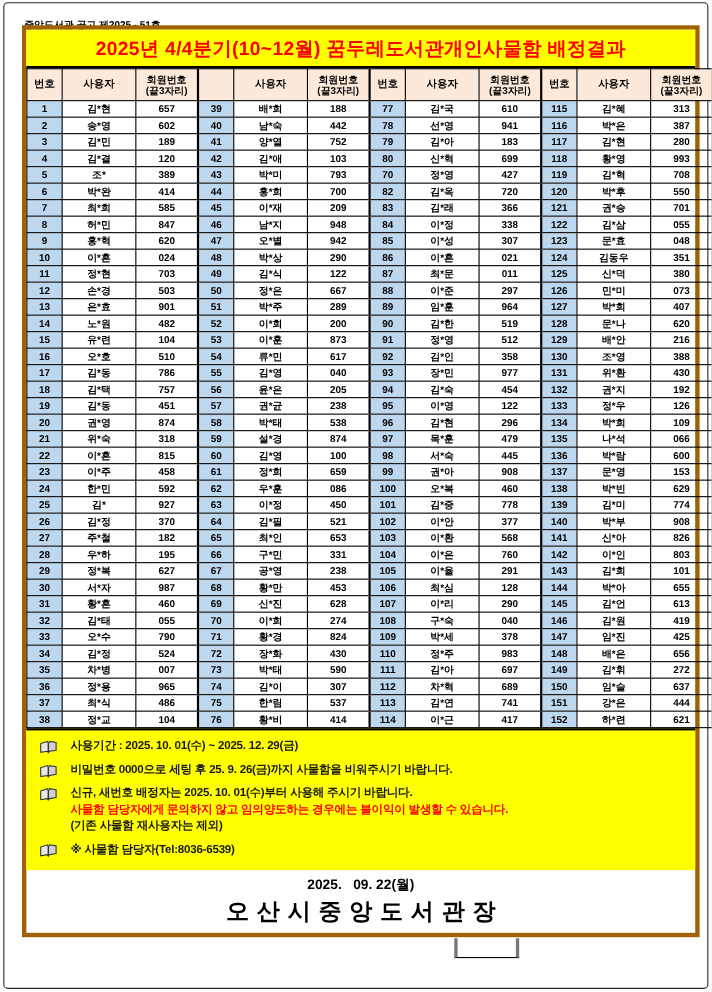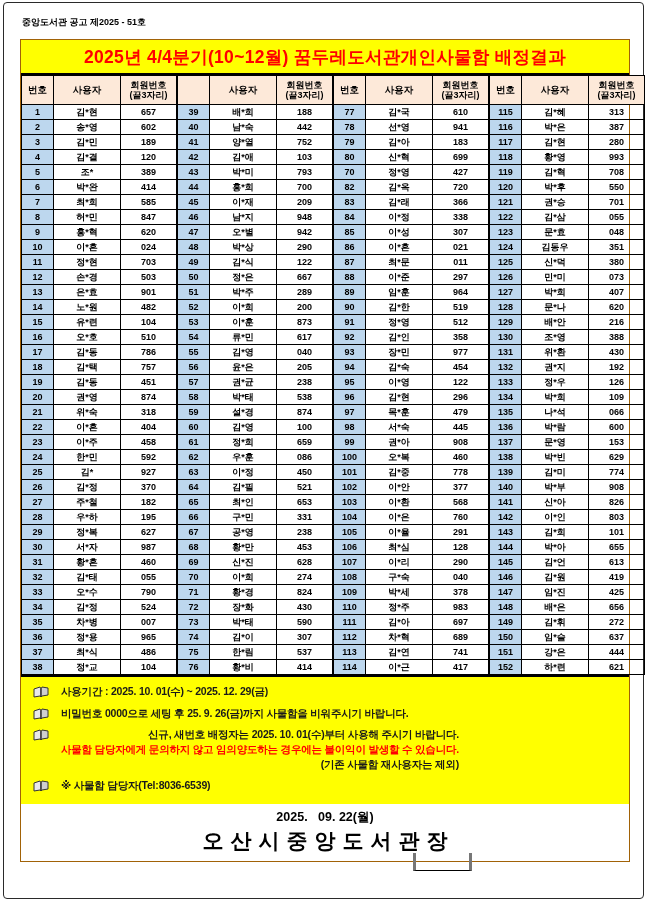--- a/index.html
+++ b/index.html
@@ -1,31 +1,31 @@
 <!DOCTYPE html>
 <html><head>
 <meta charset="utf-8">
 <style>
   html,body{margin:0;padding:0;background:#e8e8e8;}
   .page{width:647px;height:902px;background:#ffffff;position:relative;overflow:hidden;
         font-family:"Liberation Sans","DejaVu Sans",sans-serif;color:#000;}
   .outer-frame{position:absolute;left:3px;top:2px;width:639px;height:895px;
         border:1px solid #2a2a2a;border-radius:4px;pointer-events:none;}
   .notice-no{position:absolute;left:22px;top:16px;font-size:9px;font-weight:bold;letter-spacing:0px;}
-  .doc{position:absolute;left:20px;top:39px;width:608px;border:1px solid #a16207;}
+  .doc{position:absolute;left:20px;top:23px;width:608px;border:4px solid #a16207;}
   .title-box{background:#ffff00;border-bottom:2px solid #000;text-align:center;padding:5px 0 4px;}
   .title-text{color:#ff0000;font-weight:bold;font-size:17.5px;letter-spacing:0.3px;}
   table{width:100%;border-collapse:collapse;table-layout:fixed;}
   th,td{border:1px solid #000;text-align:center;padding:0;overflow:hidden;white-space:nowrap;}
   thead th{background:#fde9d9;font-weight:bold;height:28px;font-size:9.5px;line-height:1.15;}
   tbody td{height:14px;font-size:9px;font-weight:bold;}
   td.col-no{background:#bdd7ee;}
   .gs{border-left:2px solid #000;}
   .member-h div{font-size:9px;}
-  .notes{background:#ffff00;border-top:2px solid #000;padding:7px 6px 4px 12px;text-align:right;}
+  .notes{background:#ffff00;border-top:2px solid #000;padding:7px 6px 4px 12px;}
   .note-item{display:flex;gap:12px;margin-bottom:7px;align-items:flex-start;}
   .note-lines{font-size:10.5px;font-weight:bold;line-height:1.4;letter-spacing:-0.2px;}
   .note-line{color:#1a1a1a;}
   .note-line.red{color:#ff0000;}
   .book-icon{flex:0 0 auto;margin-top:2px;}
   .date-line{text-align:center;font-size:12.5px;font-weight:bold;padding:5px 0 1px;white-space:pre;}
   .signature{text-align:center;font-size:21px;font-weight:bold;letter-spacing:7px;padding:0 0 6px 7px;
              font-family:"Liberation Sans","DejaVu Sans",sans-serif;}
   .u-box{position:absolute;left:413px;top:853px;width:53px;height:17px;
          border-left:3px solid #777;border-right:3px solid #777;border-bottom:1.5px solid #000;}
@@ -363,21 +363,21 @@
             <td class="col-no gs">97</td>
             <td>목*훈</td>
             <td>479</td>
             <td class="col-no gs">135</td>
             <td>나*석</td>
             <td>066</td>
           </tr>
           <tr>
             <td class="col-no">22</td>
             <td>이*흔</td>
-            <td>404</td>
+            <td>815</td>
             <td class="col-no gs">60</td>
             <td>김*영</td>
             <td>100</td>
             <td class="col-no gs">98</td>
             <td>서*숙</td>
             <td>445</td>
             <td class="col-no gs">136</td>
             <td>박*람</td>
             <td>600</td>
           </tr>

